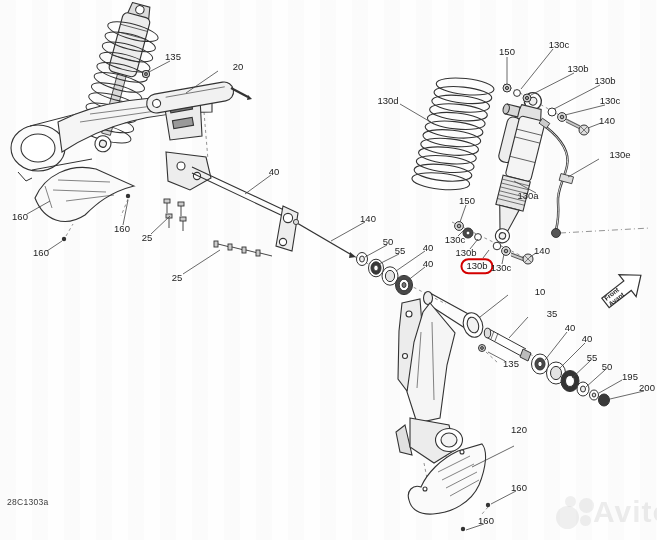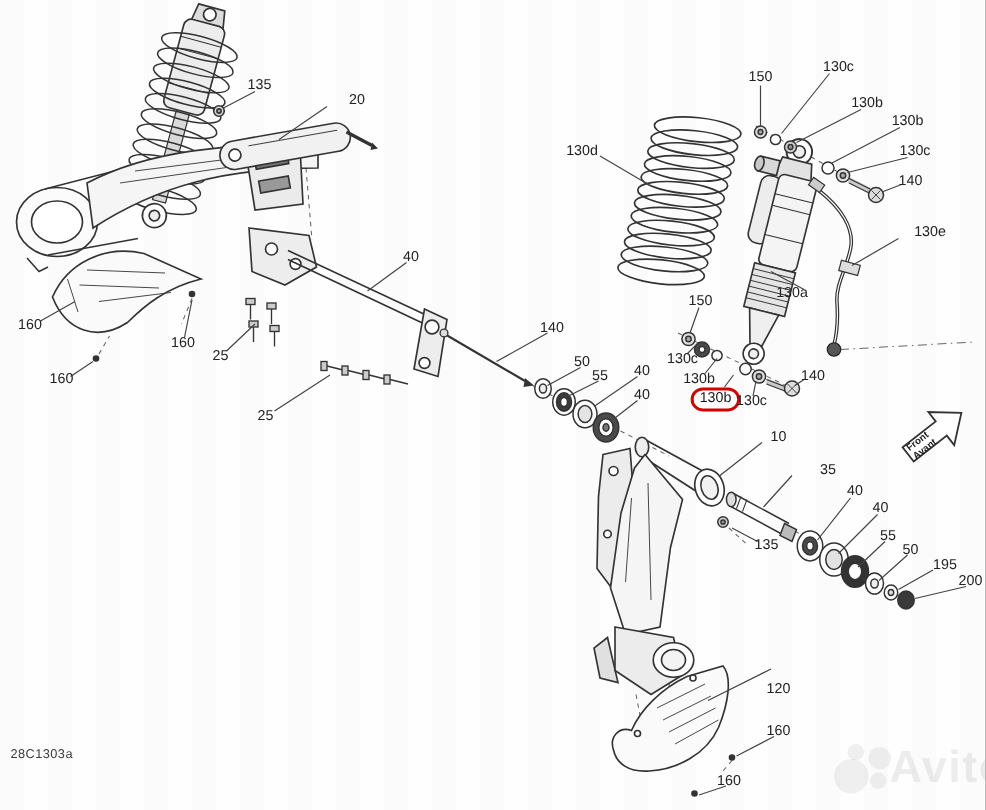--- a/index.html
+++ b/index.html
@@ -308,30 +308,30 @@
   <span class="co" style="left:610px;top:101px">130c</span>
   <span class="co" style="left:607px;top:121px">140</span>
   <span class="co" style="left:620px;top:155px">130e</span>
   <span class="co" style="left:528px;top:196px">130a</span>
   <span class="co" style="left:467px;top:201px">150</span>
   <span class="co" style="left:455px;top:240px">130c</span>
   <span class="co" style="left:466px;top:253px">130b</span>
   <span class="co hl" style="left:477px;top:266px">130b</span>
   <span class="co" style="left:501px;top:268px">130c</span>
   <span class="co" style="left:542px;top:251px">140</span>
-  <span class="co" style="left:519px;top:292px">10</span>
+  <span class="co" style="left:540px;top:292px">10</span>
   <span class="co" style="left:552px;top:314px">35</span>
   <span class="co" style="left:511px;top:364px">135</span>
   <span class="co" style="left:570px;top:328px">40</span>
   <span class="co" style="left:587px;top:339px">40</span>
   <span class="co" style="left:592px;top:358px">55</span>
   <span class="co" style="left:607px;top:367px">50</span>
   <span class="co" style="left:630px;top:377px">195</span>
   <span class="co" style="left:647px;top:388px">200</span>
-  <span class="co" style="left:519px;top:460px">120</span>
+  <span class="co" style="left:519px;top:430px">120</span>
   <span class="co" style="left:519px;top:488px">160</span>
   <span class="co" style="left:486px;top:521px">160</span>
 </div>
 
 <span class="code">28C1303a</span>
 
 <div class="wm">
   <i class="c1"></i>
   <i class="c2"></i>
   <i class="c3"></i>

